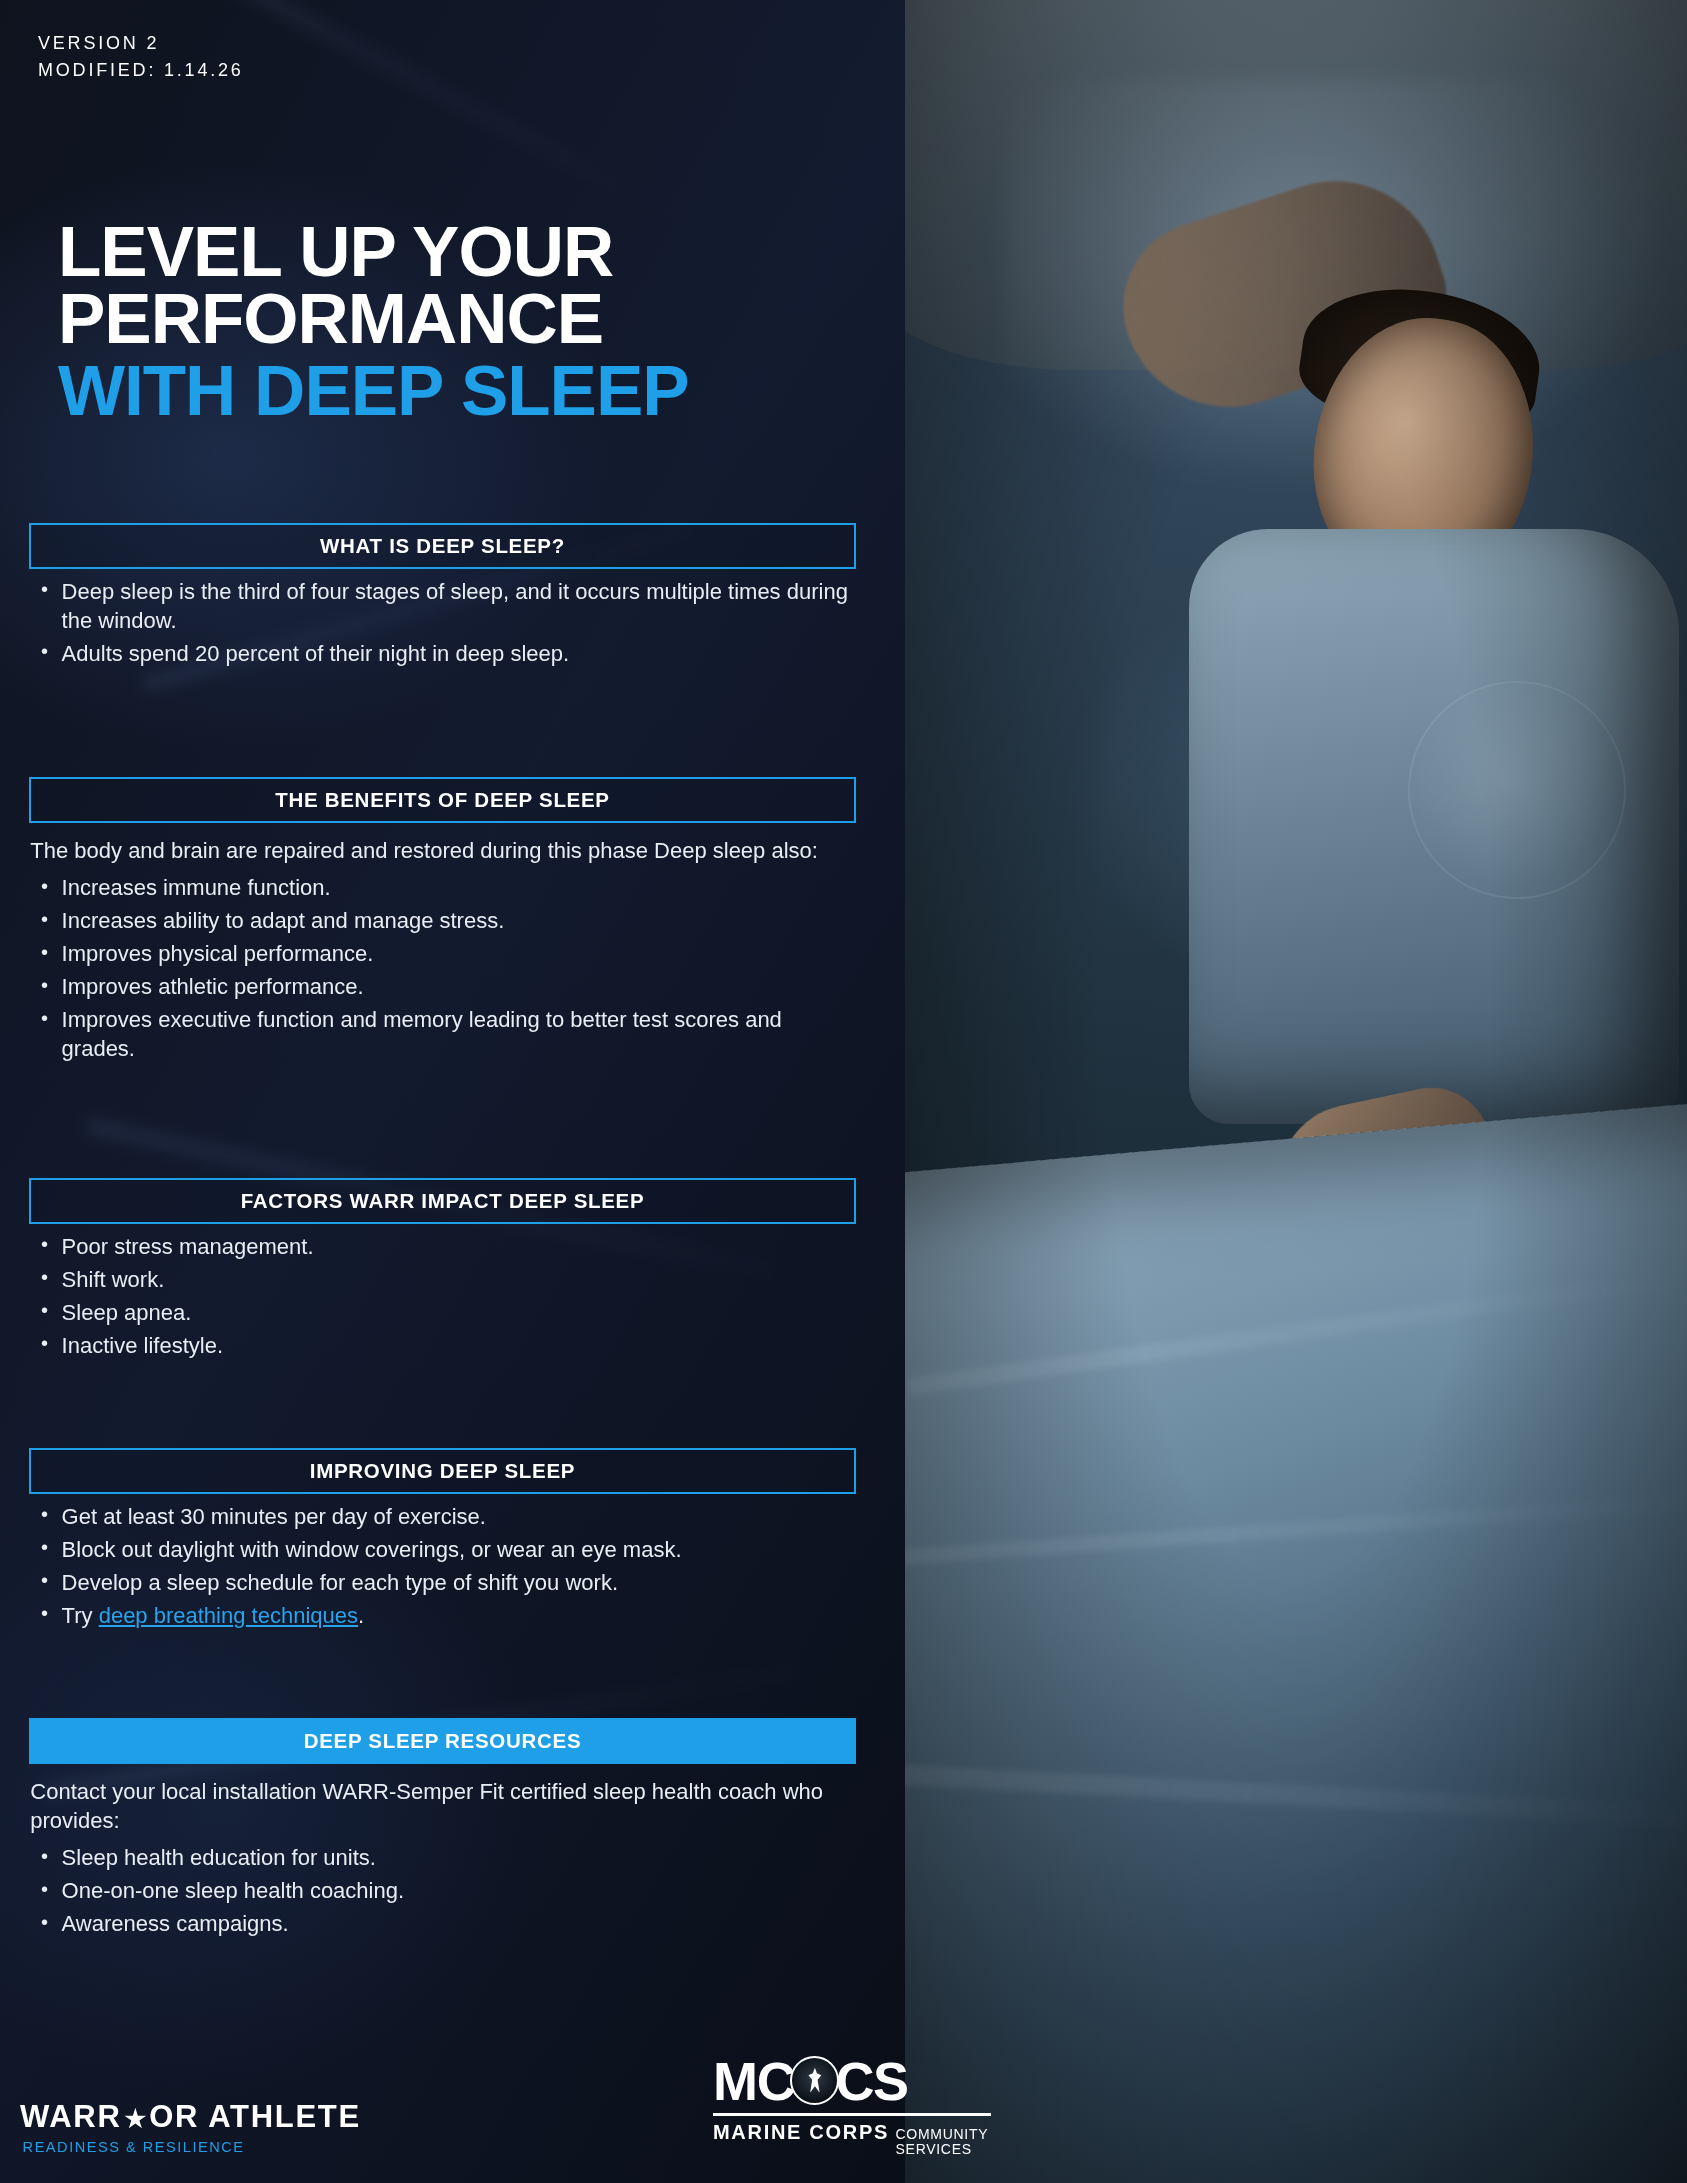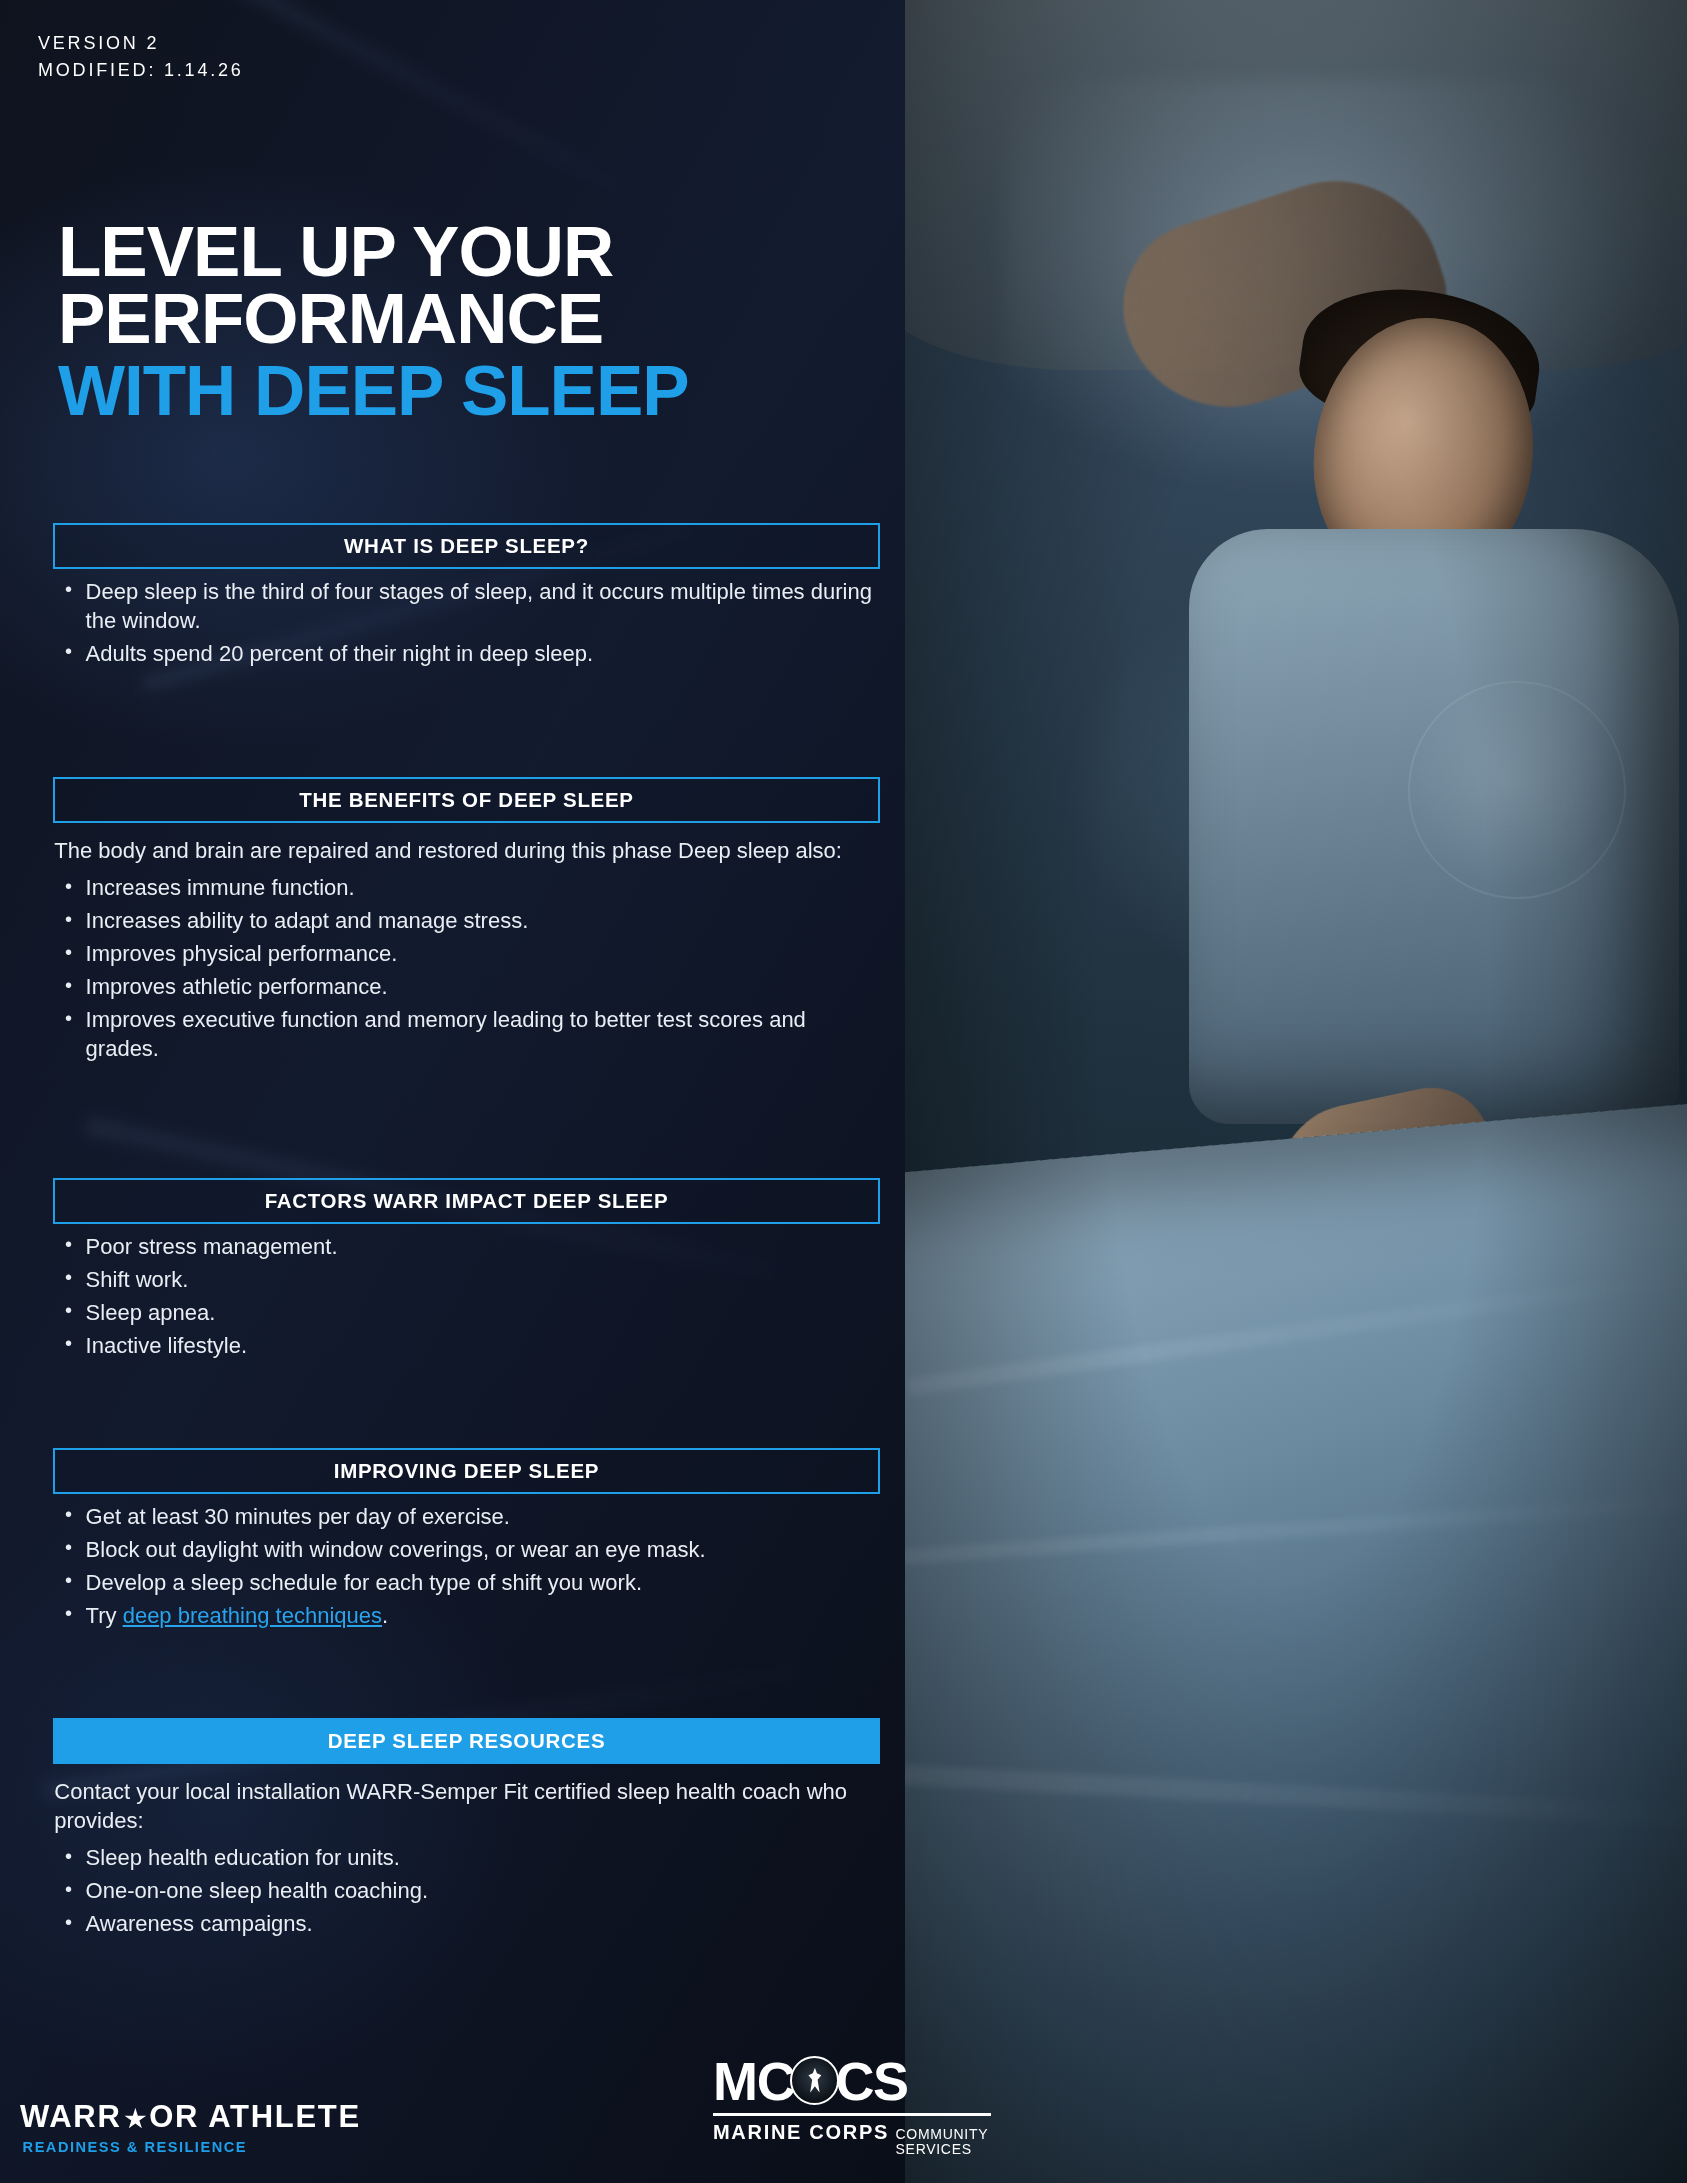--- a/index.html
+++ b/index.html
@@ -144,21 +144,21 @@
   }
   .title .l3 {
     display: block;
     color: #1e9fe8;
     font-weight: 800;
     font-size: 71px;
     line-height: 1.06;
     letter-spacing: -1px;
   }
 
-  .section { position: absolute; left: 29px; width: 827px; margin-left: 24px; }
+  .section { position: absolute; left: 29px; width: 827px; }
 
   .bar {
     border: 2px solid #1e9fe8;
     height: 46px;
     display: flex; align-items: center; justify-content: center;
     color: #ffffff;
     font-weight: 700;
     font-size: 20.5px;
     letter-spacing: 0.7px;
     background: rgba(10,18,34,0.25);
@@ -211,21 +211,21 @@
     font-size: 31px; font-weight: 800; letter-spacing: 1.7px;
     display: flex; align-items: center; gap: 2.6px;
   }
   .warrior-logo .star {
     display: inline-block; width: 22.5px; height: 22.5px;
     position: relative; top: 2px;
     background: #ffffff;
     clip-path: polygon(50% 0%, 61% 35%, 98% 35%, 68% 57%, 79% 91%, 50% 70%, 21% 91%, 32% 57%, 2% 35%, 39% 35%);
   }
   .warrior-logo .wl2 {
-    font-size: 14.6px; font-weight: 700; letter-spacing: 1.5px;
+    font-size: 14.6px; font-weight: 400; letter-spacing: 1.5px;
     color: #1e9fe8;
     margin-top: 4px;
     padding-left: 2.6px;
   }
 
   .mccs-logo {
     position: absolute; right: 30px; bottom: 26.5px;
     color: #ffffff;
     text-align: left;
   }

